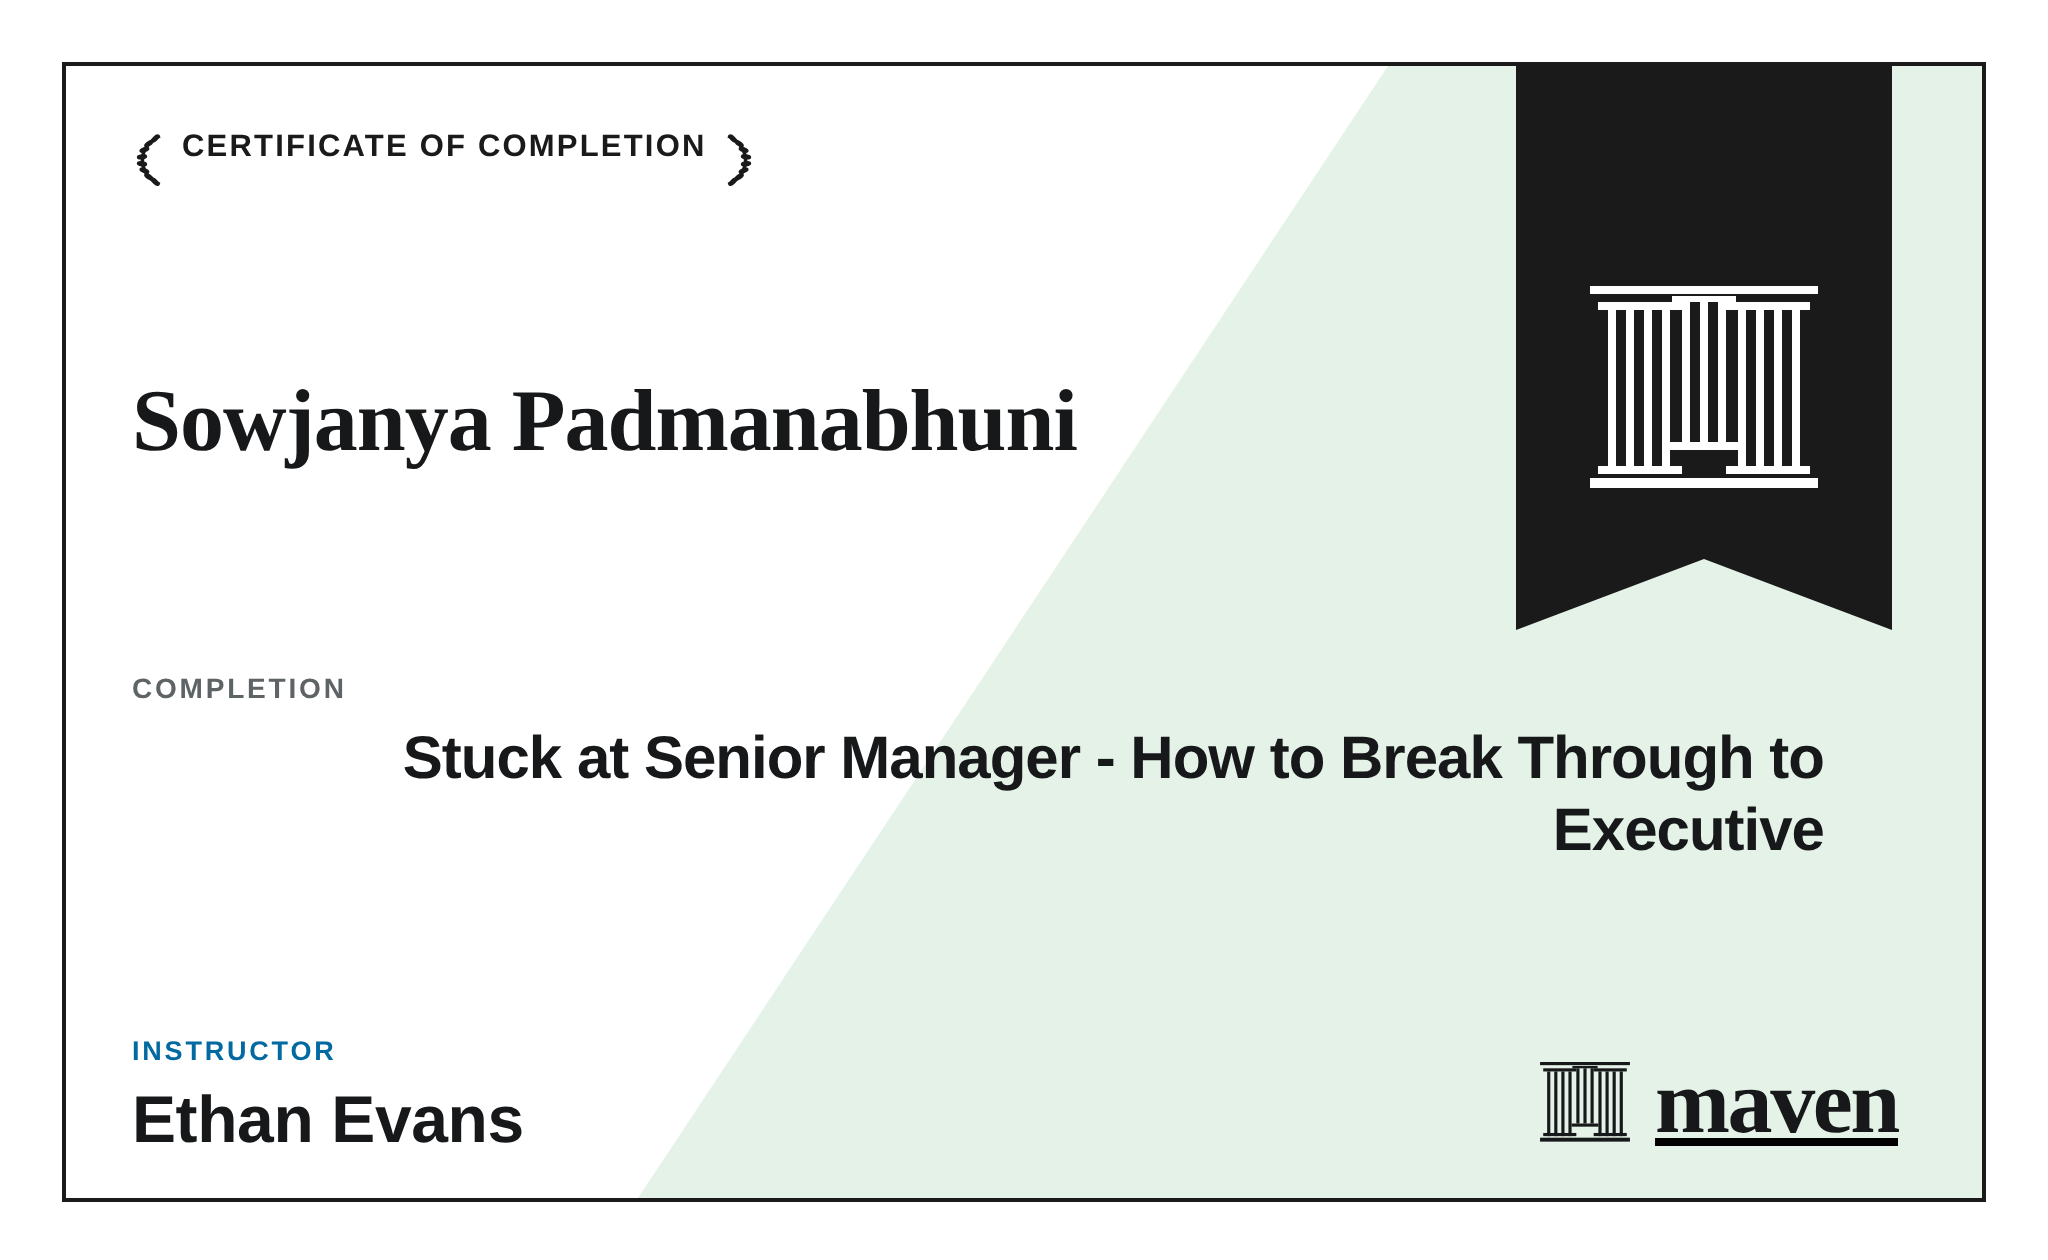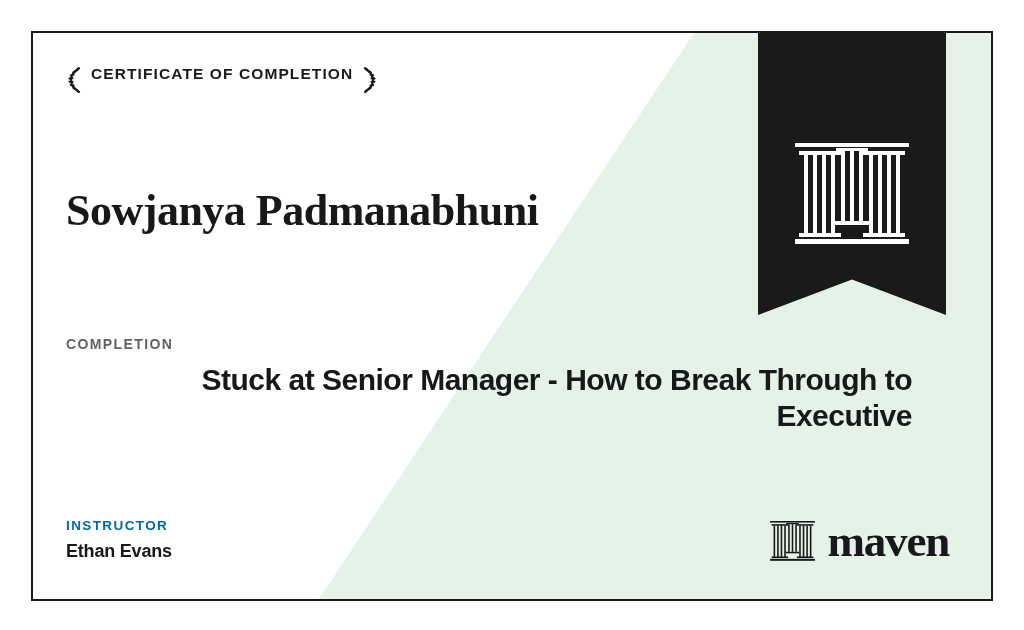--- a/index.html
+++ b/index.html
@@ -138,34 +138,35 @@
     top: 485px;
     font-size: 13.5px;
     font-weight: bold;
     letter-spacing: 1.4px;
     color: #0369a1;
   }
   #instructor-name {
     position: absolute;
     left: 33px;
     top: 508px;
-    font-size: 18px;
+    font-size: 33px;
     font-weight: bold;
     letter-spacing: -0.2px;
     color: #16181a;
   }
 
   
   #brand-lockup {
     position: absolute;
     right: 42px;
-    top: 486px;
+    top: 496px;
     display: flex;
     align-items: center;
     gap: 13px;
+    text-decoration: underline;
   }
   #brand-emblem {
     width: 45px;
     height: 41px;
     flex: 0 0 auto;
   }
   #brand-wordmark {
     font-family: "Liberation Serif", "DejaVu Serif", serif;
     font-weight: bold;
     font-size: 45px;

